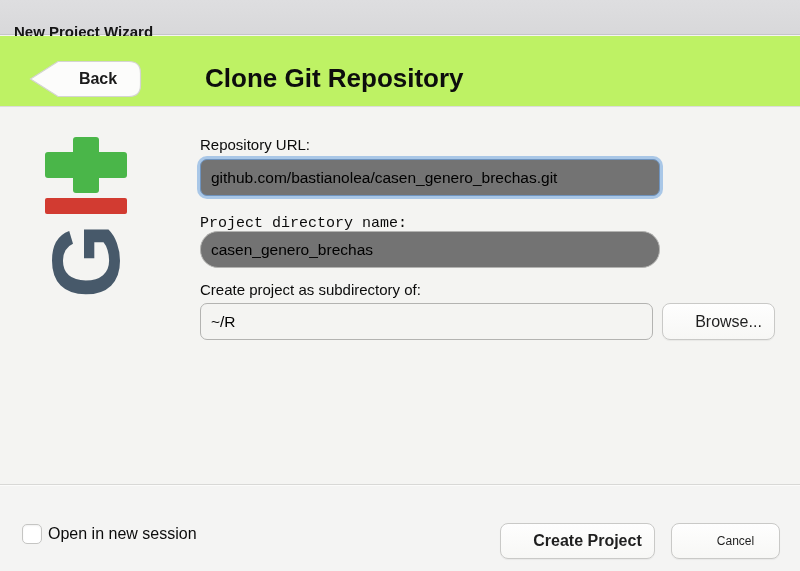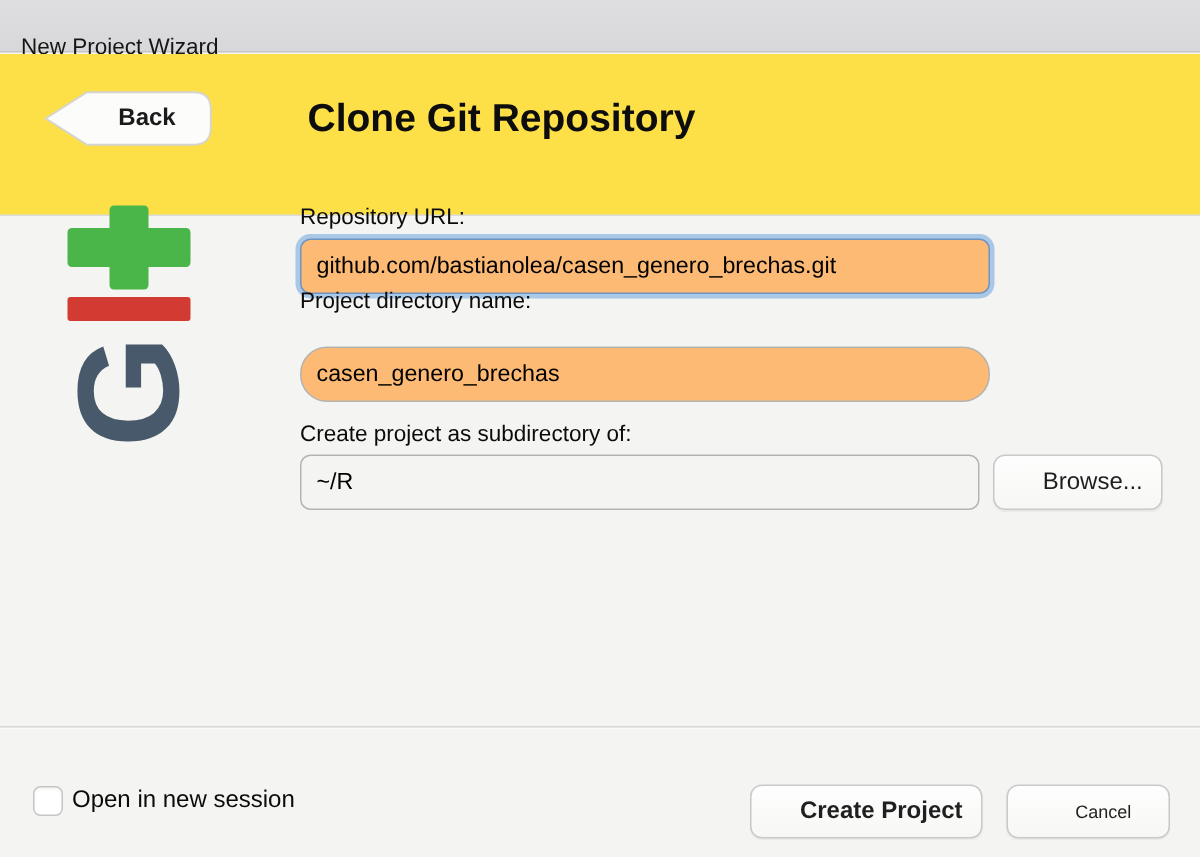--- a/index.html
+++ b/index.html
@@ -19,25 +19,25 @@
     color:#111;
   }
   
   .titlebar{
     position:absolute;left:0;top:0;width:800px;height:35px;
     background:linear-gradient(#dedee0,#d8d8da);
     border-bottom:1px solid #c6c6c8;
     display:flex;align-items:center;
     padding-left:14px;
   }
-  .titlebar span{font-size:15px;font-weight:400;color:#151515;margin-top:28px;}
+  .titlebar span{font-size:15px;font-weight:700;color:#151515;margin-top:28px;}
   
   .header{
-    position:absolute;left:0;top:36px;width:800px;height:108px;
-    background:#fde047;
+    position:absolute;left:0;top:36px;width:800px;height:71px;
+    background:#bef264;
     border-bottom:1px solid #dcdcda;
   }
   .back-btn{
     position:absolute;left:28px;top:23px;width:115px;height:40px;
     background:transparent;border:none;cursor:pointer;
     font-family:inherit;
   }
   .back-btn svg{position:absolute;left:0;top:0;}
   .back-btn .lbl{
     position:absolute;left:30px;top:0;width:80px;height:40px;
@@ -59,26 +59,26 @@
     display:flex;align-items:center;justify-content:center;
   }
   .git-logo .gbox span{
     font-size:96px;font-weight:800;line-height:1;color:var(--git-slate);
     transform:rotate(-90deg);
     letter-spacing:-2px;
   }
   
   .form-label{position:absolute;left:200px;font-size:15px;color:#0b0b0b;}
   .lbl-repo{top:136px;}
-  .lbl-dir{top:192px;}
+  .lbl-dir{top:215px;font-family:Liberation Mono, monospace;}
   .lbl-subdir{top:281px;}
   .txt{
     position:absolute;left:200px;height:37px;
     border:1px solid #b3b3b1;border-radius:7px;
-    background:#fdba74;
+    background:#737373;
     font-family:inherit;font-size:15.5px;color:#000;
     padding:0 10px;outline:none;
   }
   .txt-repo{top:159px;width:460px;border-color:var(--focus-border);box-shadow:0 0 0 3px var(--focus-ring);}
   .txt-dir{top:231px;width:460px;border-radius:18px;}
   .txt-subdir{top:303px;width:453px;background:#f4f4f2;}
   .btn{
     font-family:inherit;cursor:pointer;
     background:linear-gradient(#fefefe,#f7f7f5);
     border:1px solid #c9c9c7;border-radius:8px;

